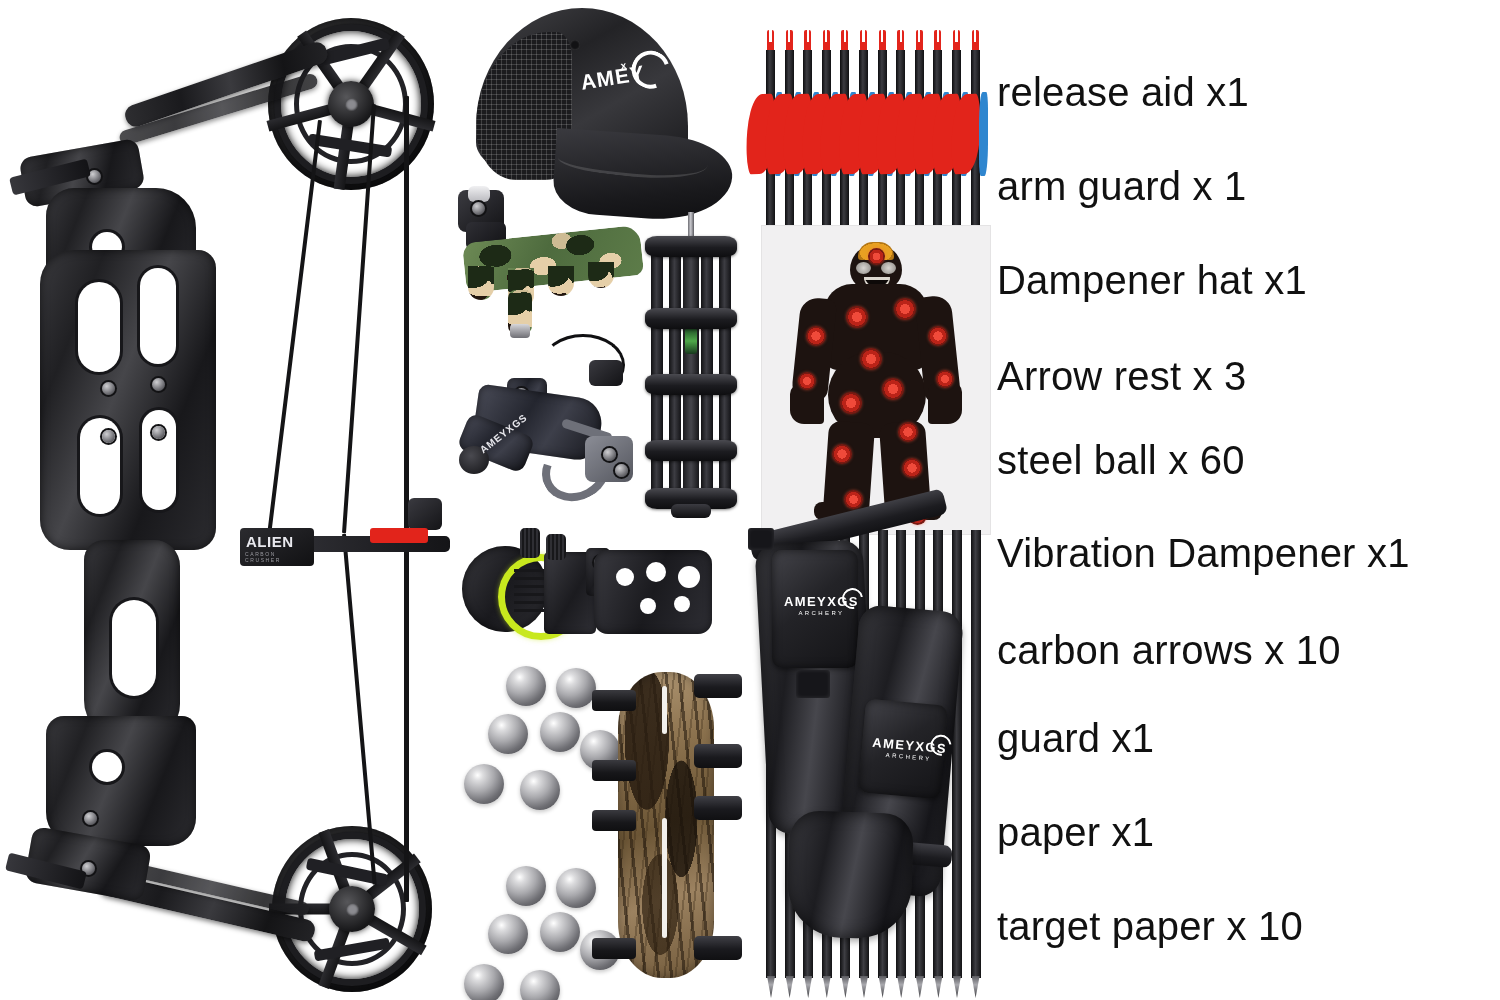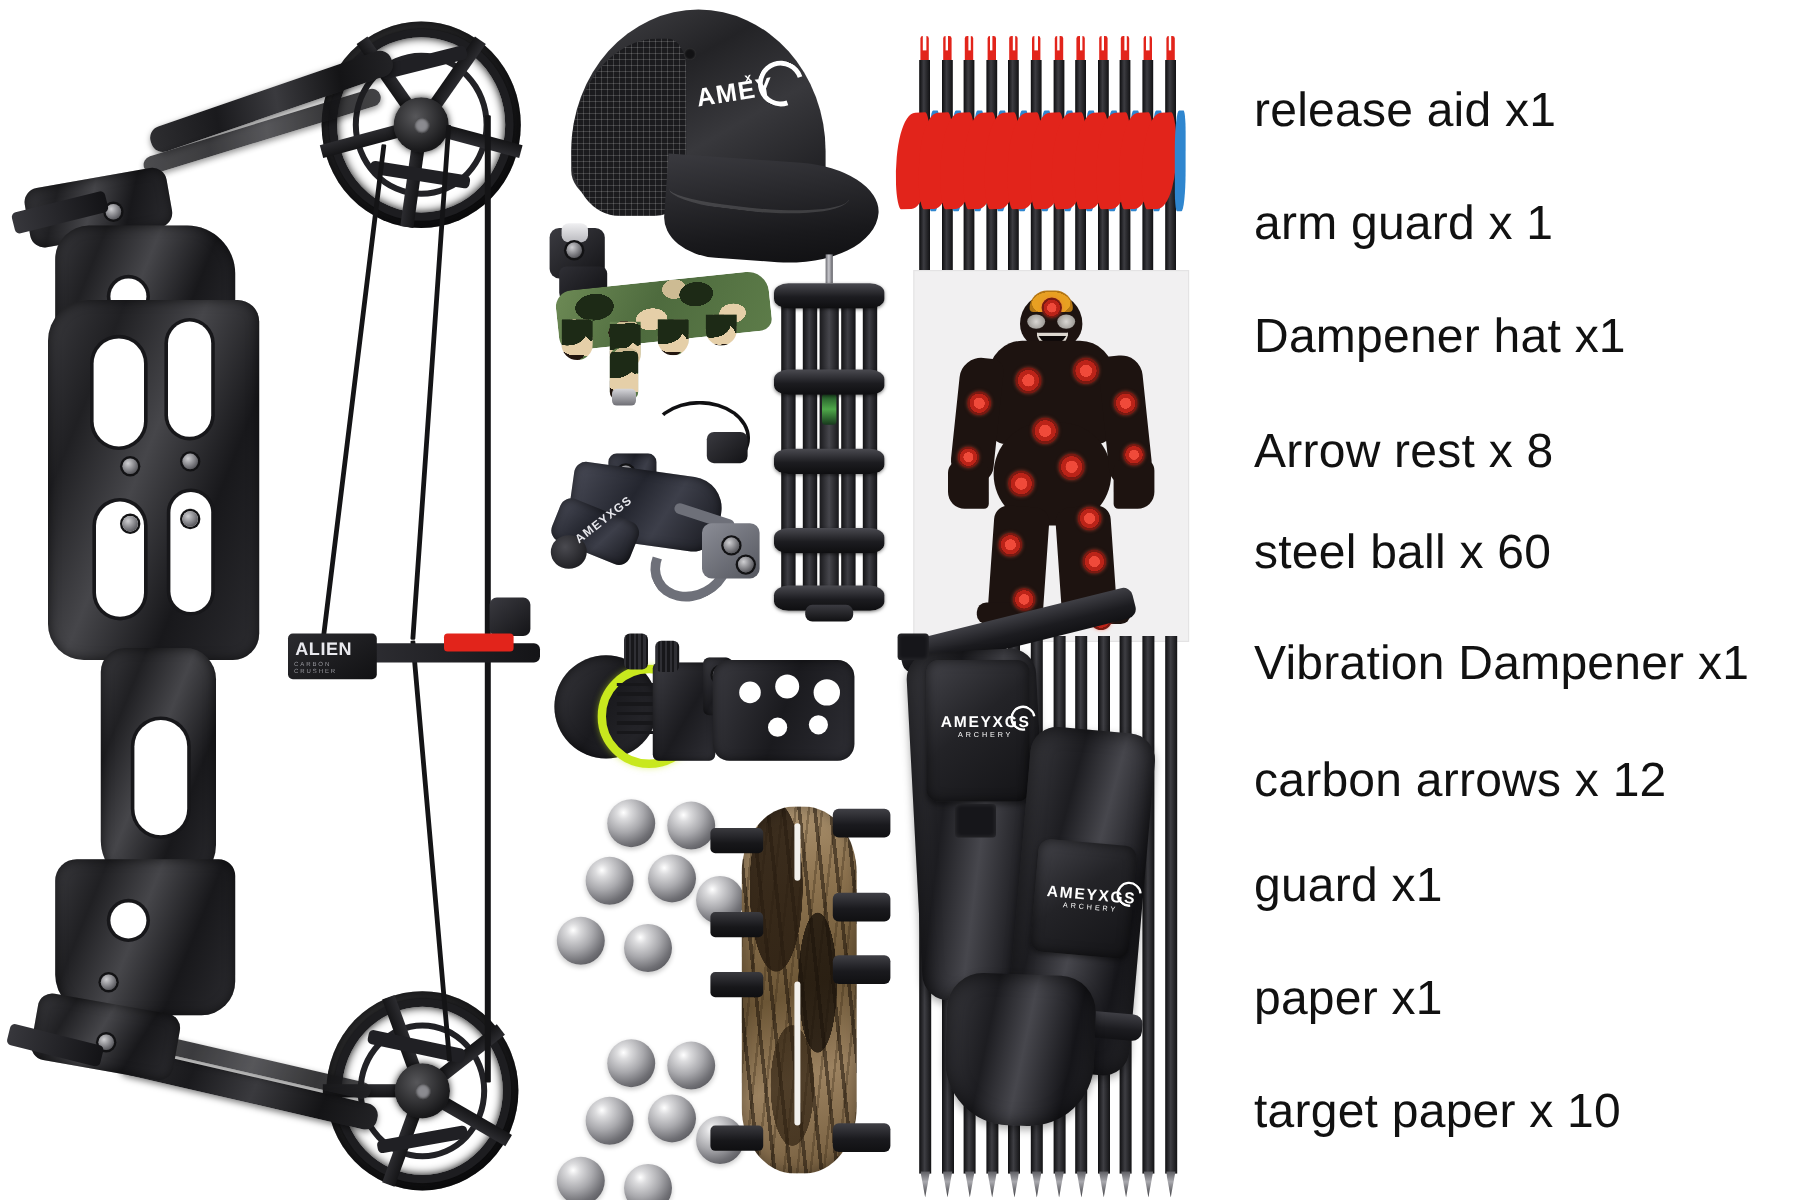--- a/index.html
+++ b/index.html
@@ -7,21 +7,21 @@
   body{width:1500px;height:1000px;overflow:hidden;
        font-family:"Liberation Sans", sans-serif;}
   #stage{position:relative;width:1500px;height:1000px;background:#ffffff;overflow:hidden;}
 
   
   .abs{position:absolute;}
   .lbl{
     position:absolute;left:997px;
     font-family:"Liberation Sans", sans-serif;
     font-size:40px;color:#111111;white-space:nowrap;
-    letter-spacing:.2px;line-height:1;margin-left:48px;
+    letter-spacing:.2px;line-height:1;
   }
 
   
   #bow{position:absolute;left:0;top:0;width:470px;height:1000px;}
 
   .cam{position:absolute;border-radius:50%;
        background:
          radial-gradient(circle at 38% 32%, #4b4b4d 0%, #2a2a2c 42%, #121214 75%, #0a0a0b 100%);
        box-shadow:inset 0 0 14px rgba(0,0,0,.85);}
   .cam .rim{position:absolute;inset:6px;border-radius:50%;
@@ -581,22 +581,22 @@
     <div class="agStrapR" style="top:10px;"></div>
     <div class="agStrapR" style="top:80px;"></div>
     <div class="agStrapR" style="top:132px;"></div>
     <div class="agStrapR" style="top:272px;"></div>
   </div>
 
   <div id="labelList">
       <div class="lbl" style="top: 72px;">release aid x1</div>
       <div class="lbl" style="top: 166px;">arm guard x 1</div>
       <div class="lbl" style="top: 260px;">Dampener hat x1</div>
-      <div class="lbl" style="top: 356px;">Arrow rest x 8</div>
+      <div class="lbl" style="top: 356px;">Arrow rest x 3</div>
       <div class="lbl" style="top: 440px;">steel ball x 60</div>
       <div class="lbl" style="top: 533px;">Vibration Dampener x1</div>
-      <div class="lbl" style="top: 630px;">carbon arrows x 12</div>
+      <div class="lbl" style="top: 630px;">carbon arrows x 10</div>
       <div class="lbl" style="top: 718px;">guard x1</div>
       <div class="lbl" style="top: 812px;">paper x1</div>
       <div class="lbl" style="top: 906px;">target paper x 10</div>
     </div>
 
 </div>
 
 </body></html>

